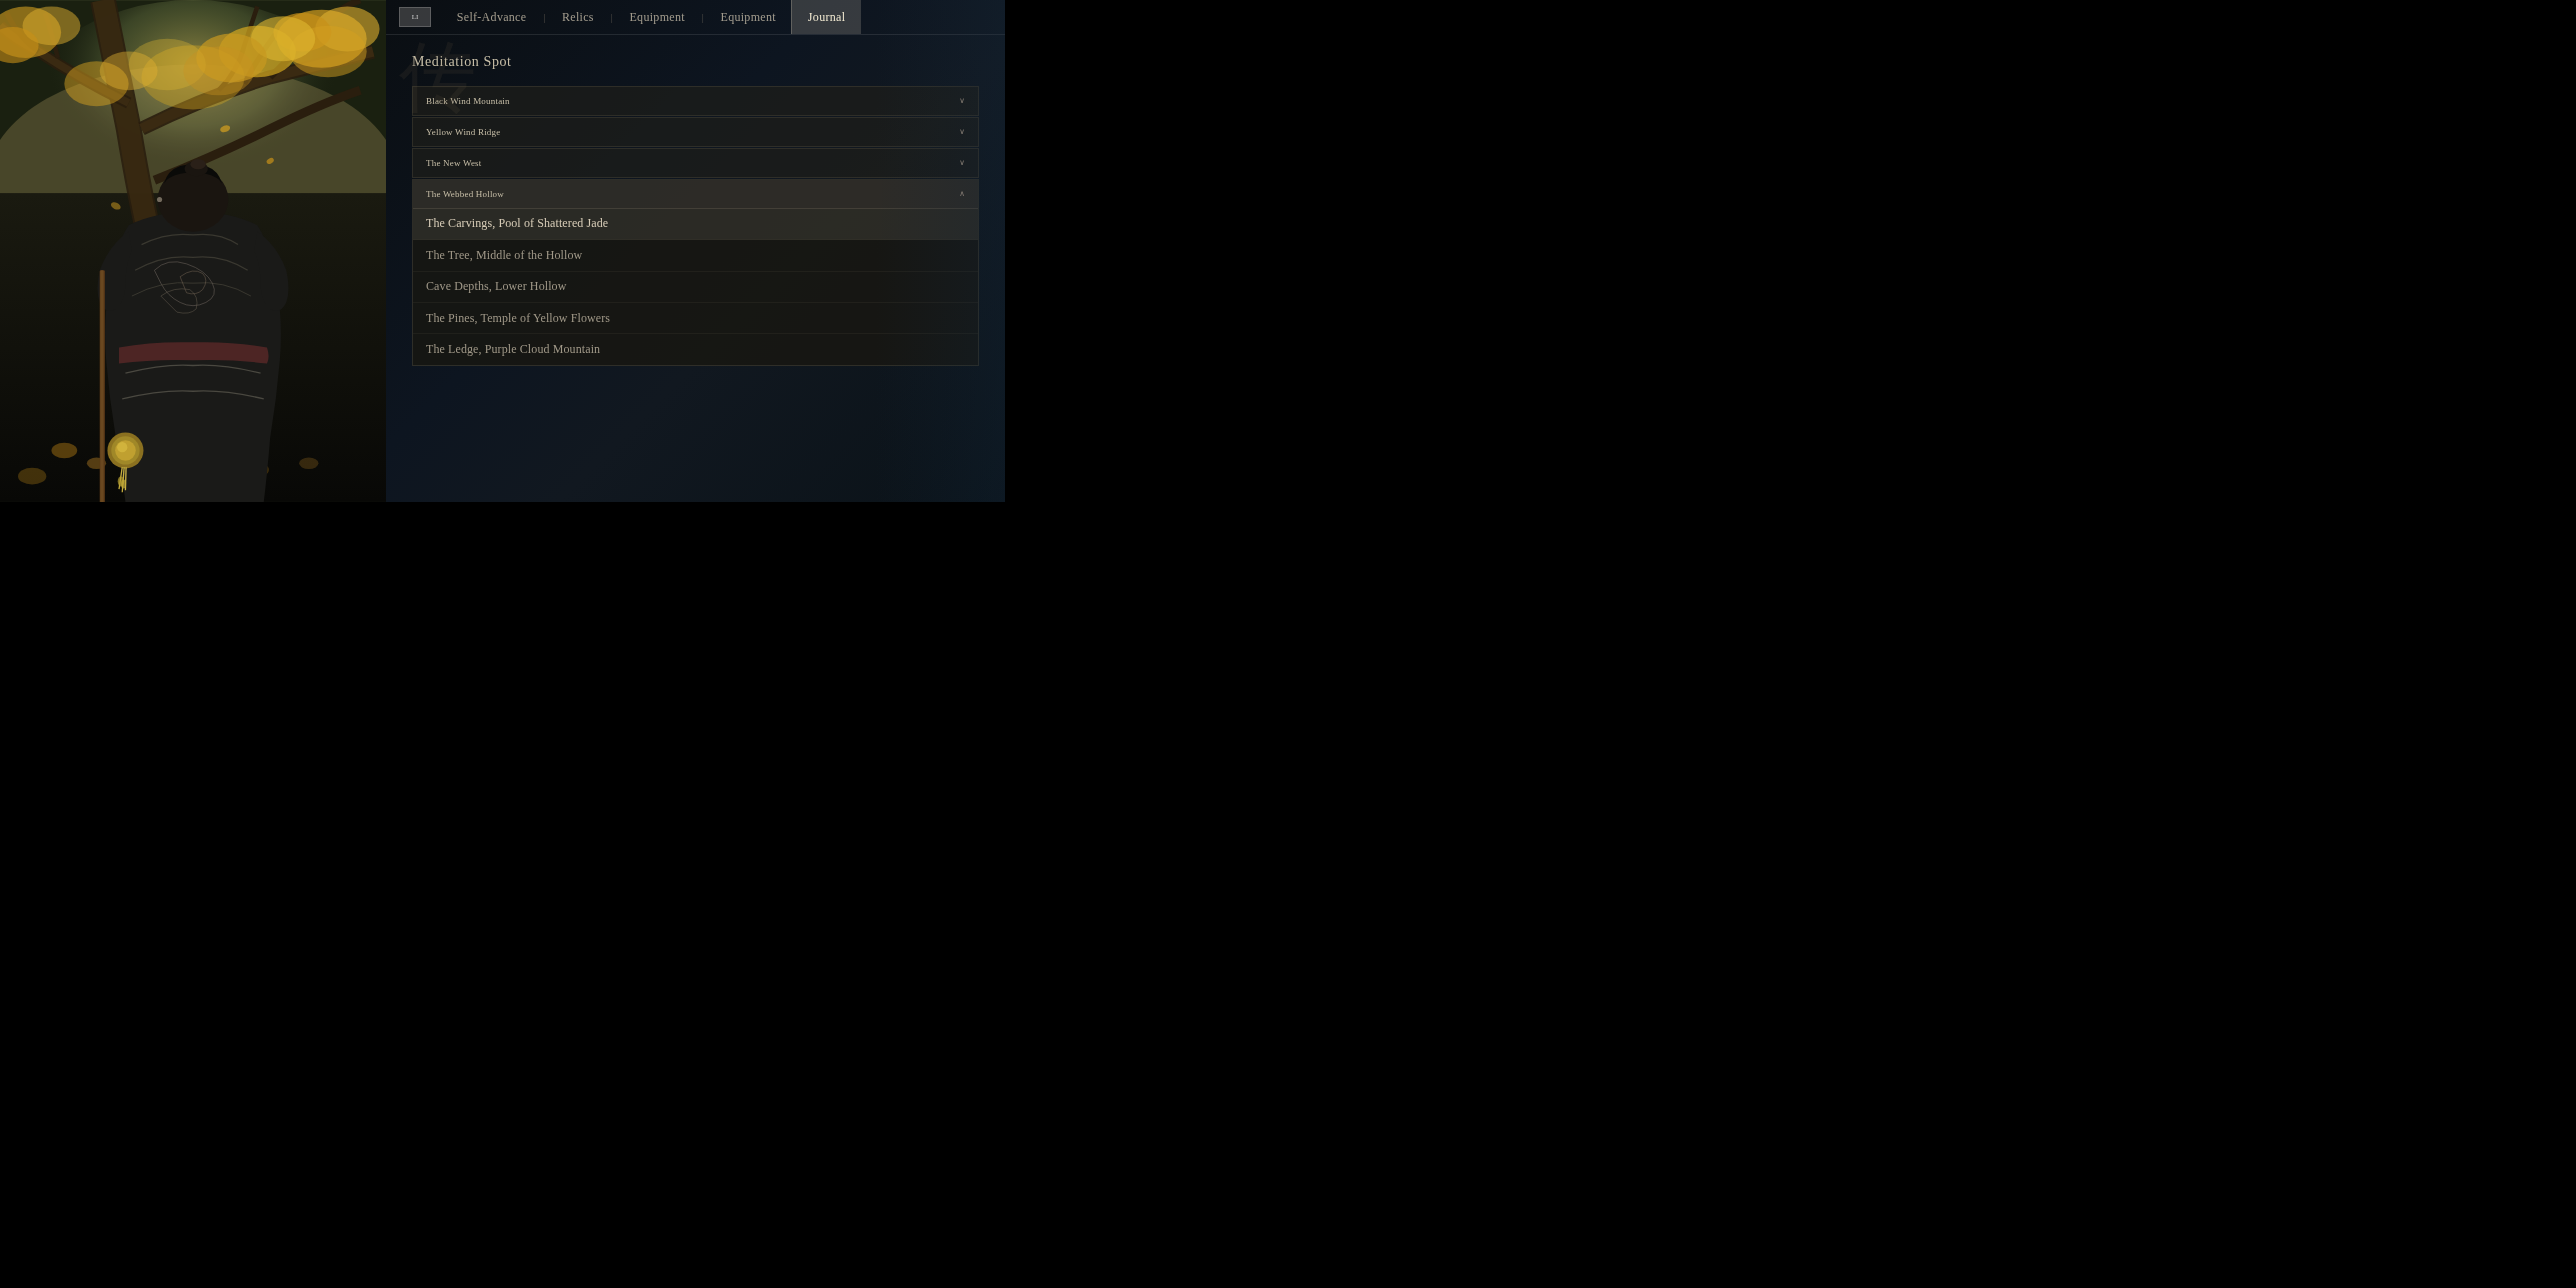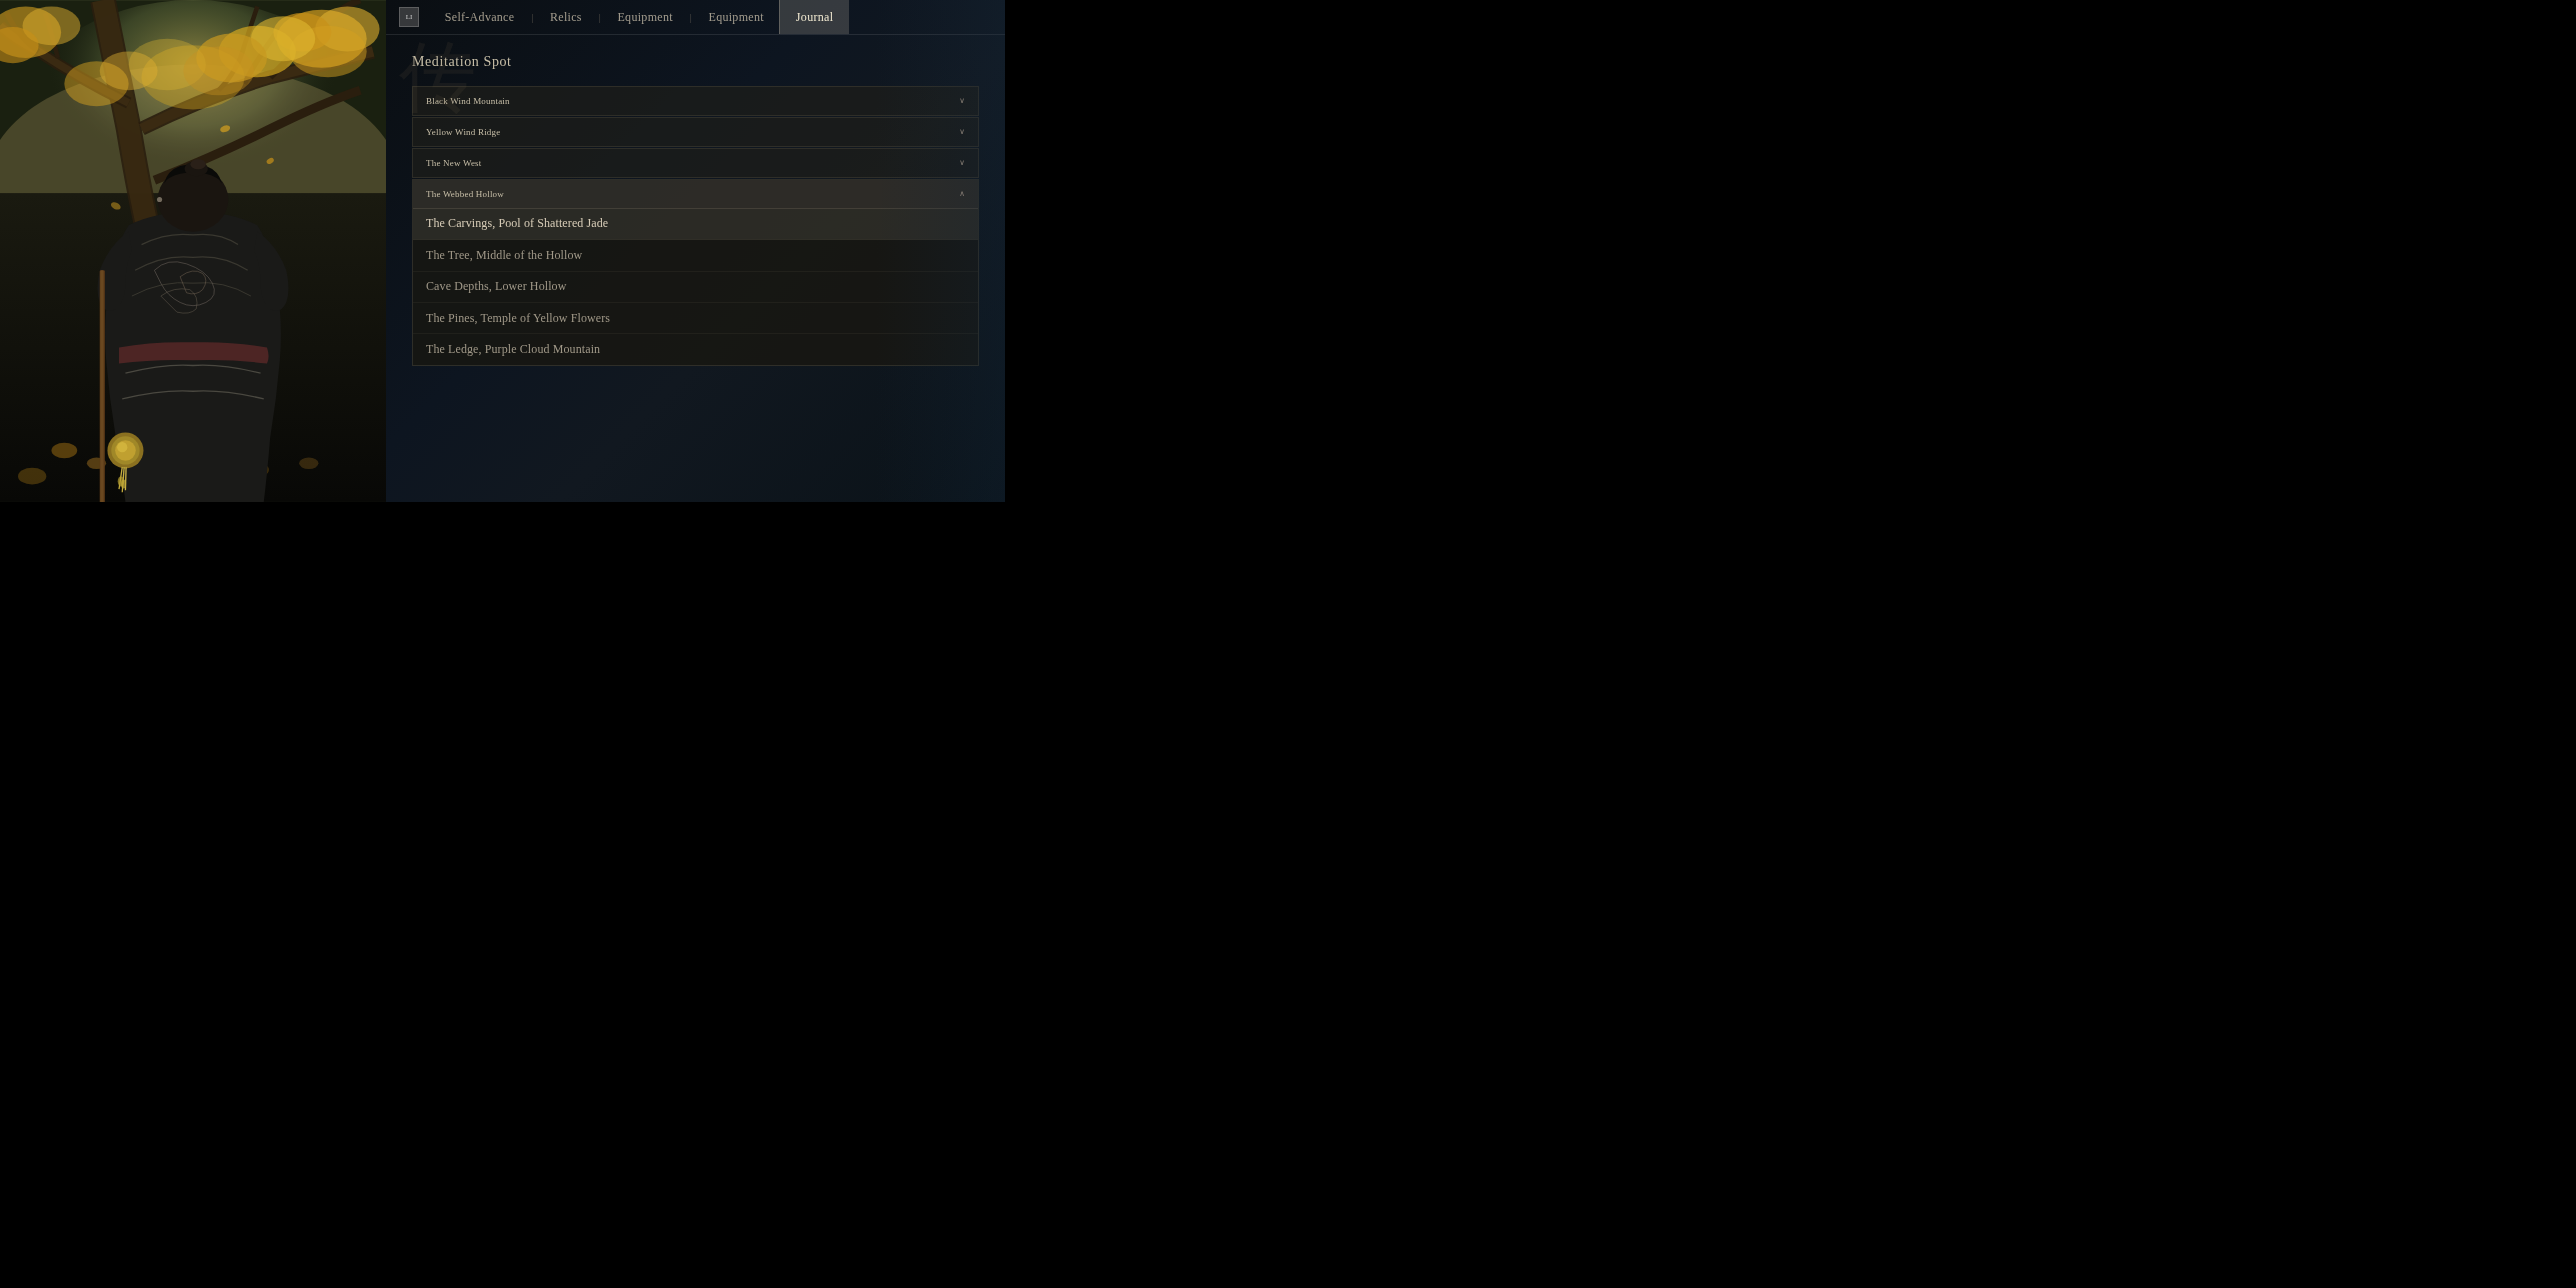--- a/index.html
+++ b/index.html
@@ -45,21 +45,21 @@
     .nav-bar {
       display: flex;
       align-items: center;
       height: 35px;
       border-bottom: 0.6px solid rgba(255,255,255,0.1);
       padding: 0 13px;
       gap: 0;
     }
 
     .nav-icon {
-      width: 20px;
+      width: 32px;
       height: 20.6px;
       background: rgba(100,100,100,0.5);
       border: 0.6px solid rgba(150,150,150,0.4);
       display: flex;
       align-items: center;
       justify-content: center;
       color: #ccc;
       font-size: 7px;
       margin-right: 10.3px;
       flex-shrink: 0;

